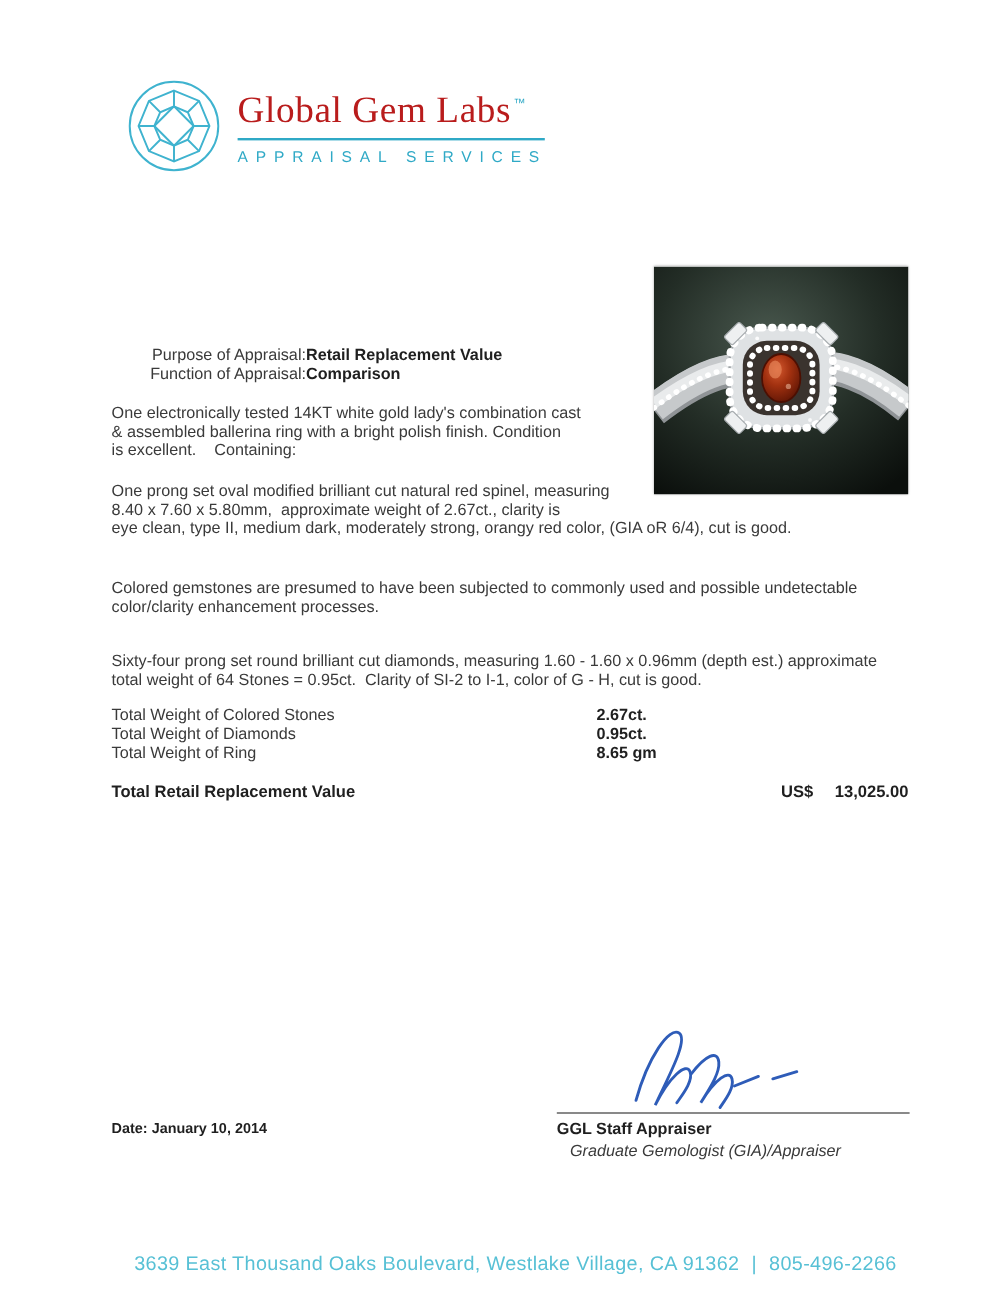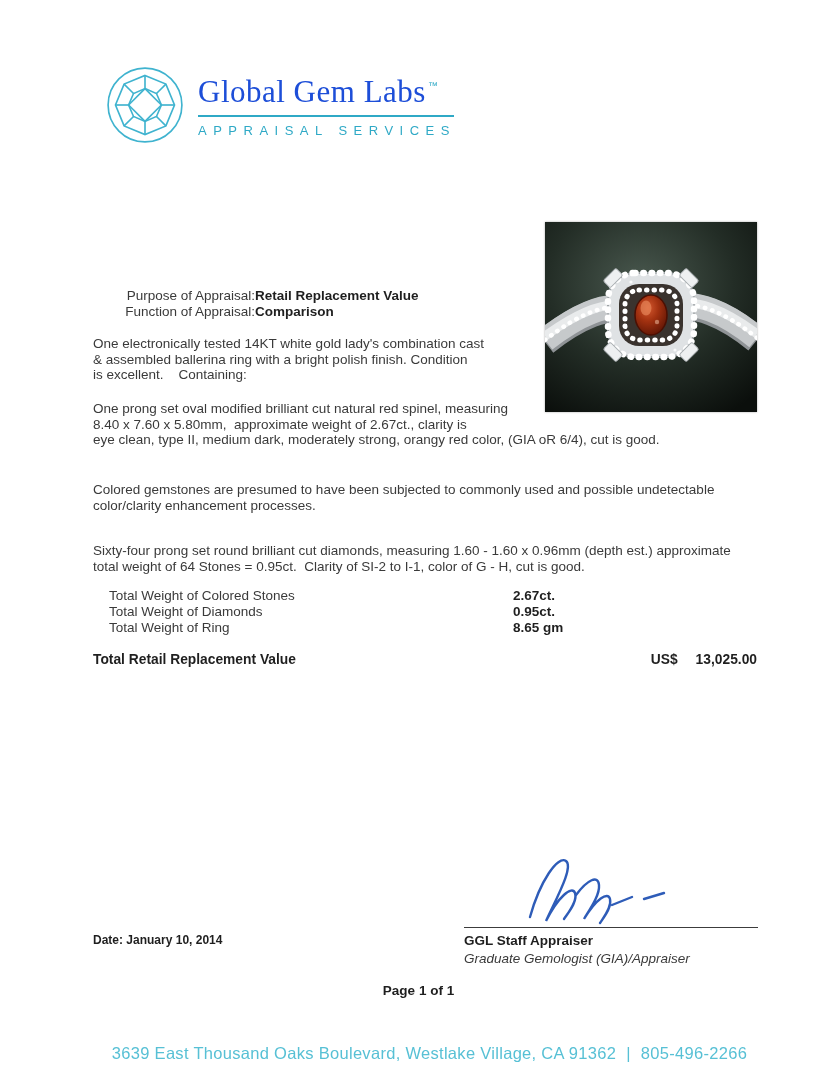--- a/index.html
+++ b/index.html
@@ -10,54 +10,54 @@
     background:#ffffff;
     font-family:"Liberation Sans", sans-serif;
     color:#3a3a3a;
     overflow:hidden;
   }
   
   .brand{position:absolute;left:104px;top:64px;display:flex;gap:12px;}
   .logo{width:82px;height:82px;flex:0 0 auto;}
   .brand-text{padding-top:10px;}
   .brand-name-row{white-space:nowrap;}
-  .brand-name{font-family:"Liberation Serif", serif;font-size:31px;color:#1d4ed8;letter-spacing:.5px;}
+  .brand-name{font-family:"Liberation Serif", serif;font-size:31px;color:#b91c1c;letter-spacing:.5px;}
   .tm{font-size:10px;color:#2fa9c6;position:relative;top:-13px;margin-left:2px;}
   .brand-rule{height:2px;background:#2fa9c6;margin:5px 0 6px;width:256px;}
   .tagline{font-size:13px;letter-spacing:6.5px;color:#2fa9c6;white-space:nowrap;}
   
   .photo{position:absolute;left:545px;top:222px;width:212px;height:190px;box-shadow:0 0 2px rgba(0,0,0,.35);}
   .photo svg{display:block;width:100%;height:100%;}
   
   .kv{position:absolute;left:93px;font-size:13.5px;white-space:nowrap;}
   .kv .k{display:inline-block;width:162px;text-align:right;}
   .kv .v{font-weight:bold;color:#1f1f1f;}
   .kv-purpose{top:288px;}
   .kv-function{top:304px;}
   
   .para{position:absolute;left:93px;margin:0;font-size:13.5px;line-height:15.6px;white-space:pre-wrap;}
   .para-description{top:336px;width:520px;}
   .para-spinel{top:401px;width:690px;}
   .para-disclaimer{top:482px;width:700px;}
   .para-diamonds{top:543px;width:700px;}
   
-  .totals{position:absolute;left:93px;top:588px;font-size:13.5px;margin-left:16px;}
+  .totals{position:absolute;left:93px;top:588px;font-size:13.5px;}
   .trow{height:16.2px;white-space:nowrap;}
   .t-label{display:inline-block;width:404px;}
   .t-value{font-weight:bold;color:#1f1f1f;}
   .grand-total{position:absolute;left:93px;top:652px;width:664px;font-size:13.8px;font-weight:bold;color:#1f1f1f;}
   .gt-right{position:absolute;right:0;top:0;}
   .gt-value{margin-left:18px;}
   
   .date-line{position:absolute;left:93px;top:933px;font-size:12px;font-weight:bold;color:#1f1f1f;white-space:nowrap;}
   .sign-block{position:absolute;left:464px;top:853px;width:294px;height:130px;}
   .sig-svg{position:absolute;left:52px;top:-6px;width:190px;height:88px;}
   .sign-rule{position:absolute;top:74px;left:0;right:0;border-top:1.5px solid #3c3c3c;}
   .sign-title{position:absolute;top:80px;left:0;font-size:13.5px;font-weight:bold;color:#1f1f1f;white-space:nowrap;}
-  .sign-cred{position:absolute;top:98px;left:0;font-size:13.5px;font-style:italic;white-space:nowrap;}
+  .sign-cred{position:absolute;top:98px;left:11px;font-size:13.5px;font-style:italic;white-space:nowrap;}
   .page-indicator{position:absolute;top:983px;left:0;width:837px;text-align:center;font-size:13.5px;font-weight:bold;color:#1f1f1f;}
   
   .contact{position:absolute;top:1044px;left:0;width:837px;text-align:center;font-size:16.5px;color:#57c0d5;letter-spacing:.3px;white-space:nowrap;padding-left:11px;}
   .contact .sep{margin:0 10px;}
 </style>
 </head>
 <body>
 
 <div id="page">
 
@@ -184,19 +184,18 @@
         <path d="M60 48 C72 32 82 28 83 38 C84 48 74 62 68 72 C80 52 92 44 94 52 C96 60 88 70 84 76"></path>
         <path d="M96 58 L116 50"></path>
         <path d="M128 52 L148 46"></path>
       </g>
     </svg>
     <div class="sign-rule"></div>
     <div class="sign-title">GGL Staff Appraiser</div>
     <div class="sign-cred">Graduate Gemologist (GIA)/Appraiser</div>
   </div>
 
-  <div class="page-indicator">Page 1 of 1</div>
 
   <div class="contact">
     <span>3639 East Thousand Oaks Boulevard, Westlake Village, CA 91362</span><span class="sep">|</span><span>805-496-2266</span>
   </div>
 
 </div>
 
 </body></html>

